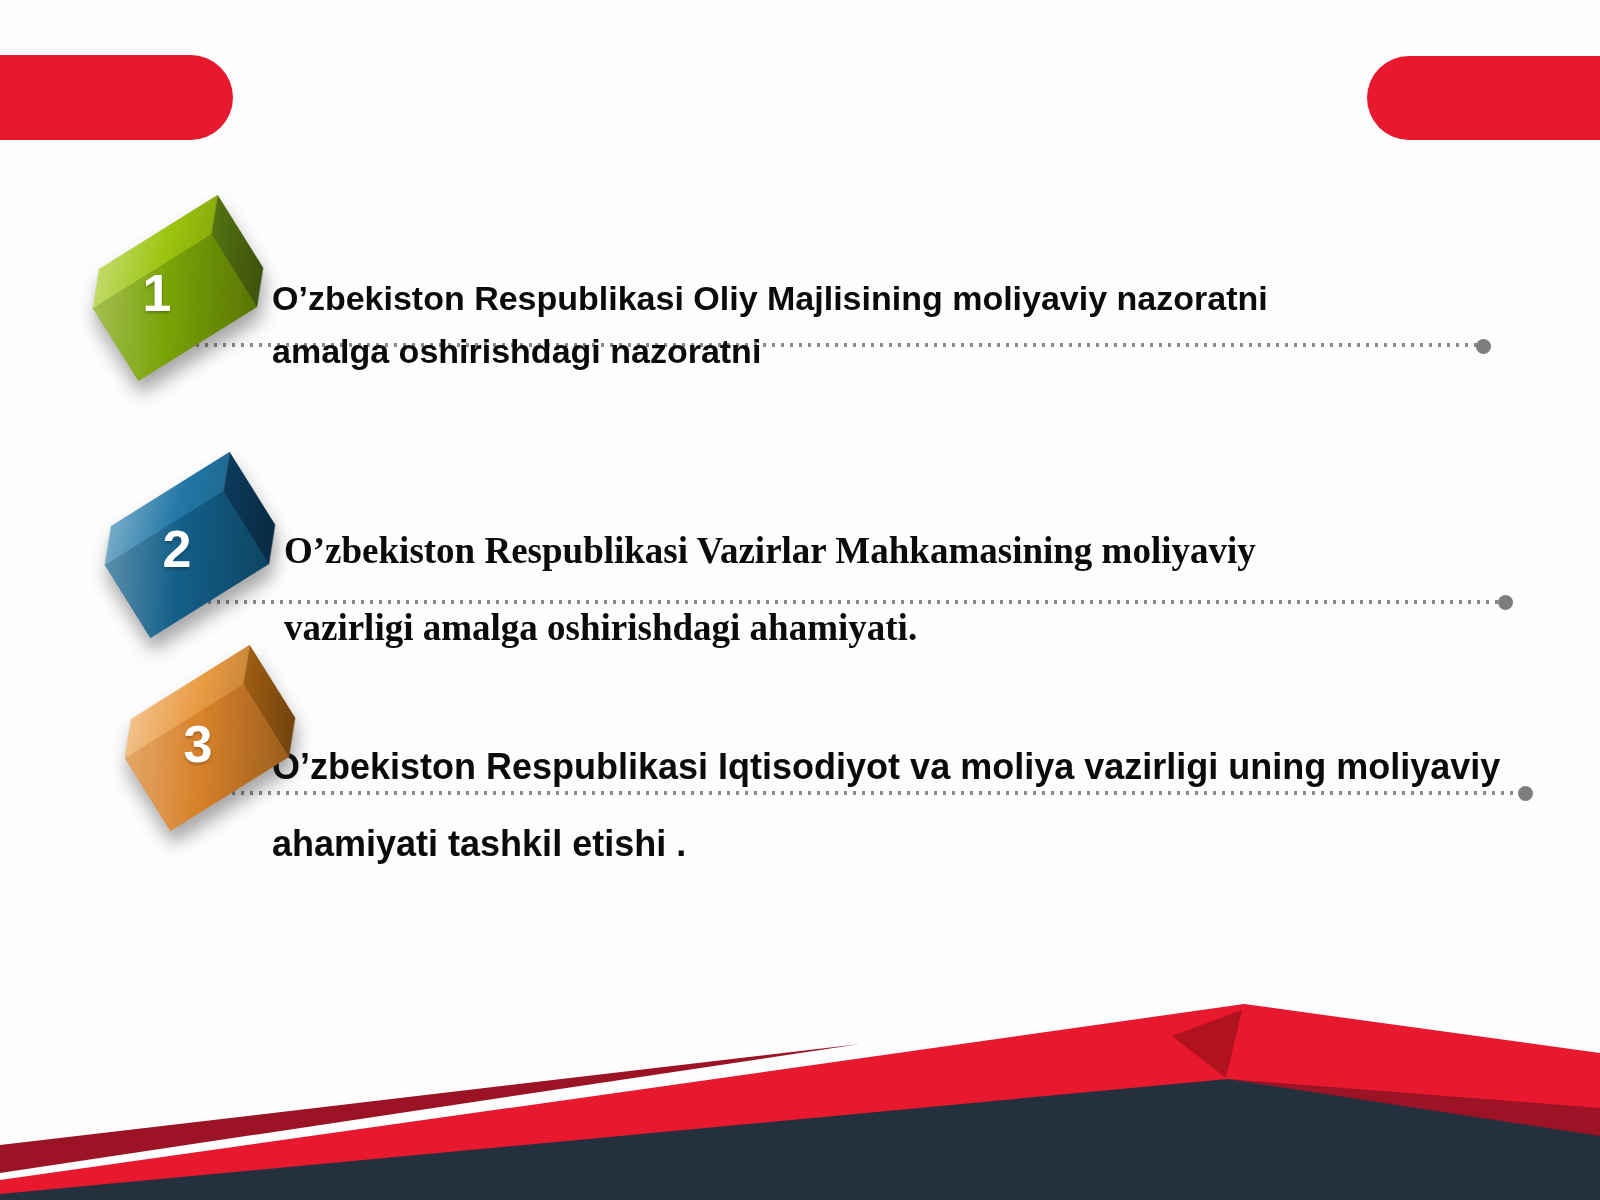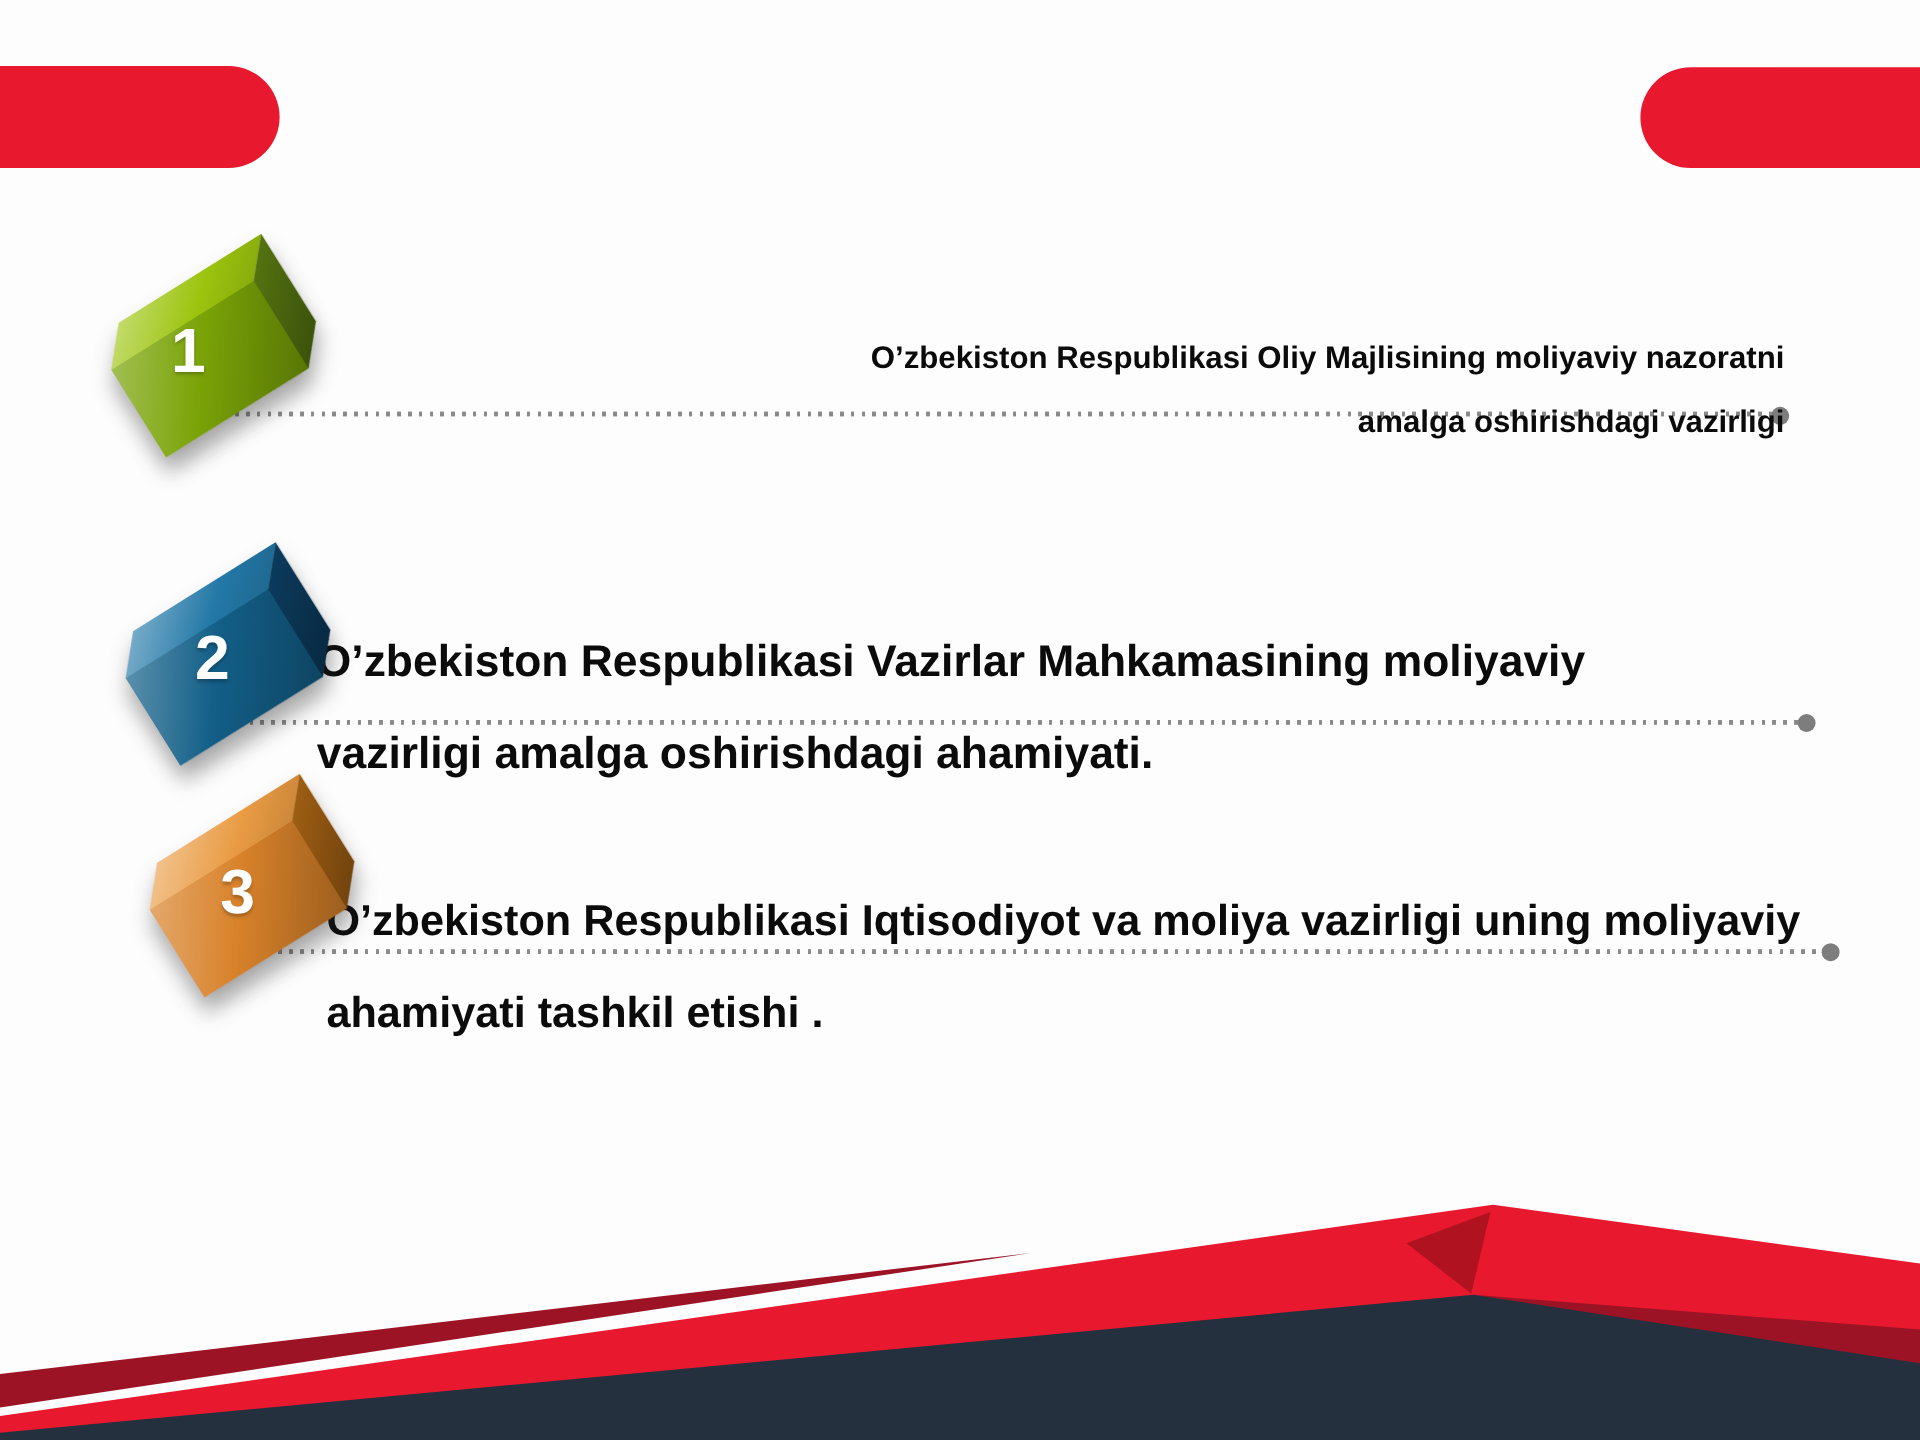--- a/index.html
+++ b/index.html
@@ -33,22 +33,22 @@
   .box-num{position:absolute;width:70px;text-align:center;z-index:5;
     font-family:"Liberation Sans",sans-serif;font-weight:bold;font-size:52px;line-height:60px;
     text-shadow:0 2px 3px rgba(0,0,0,.25);}
   .num-1{left:122px;top:263px;}
   .num-2{left:142px;top:519px;}
   .num-3{left:163px;top:714px;}
 
   
   .item-text{position:absolute;font-weight:bold;z-index:3;}
   .item-text .line{white-space:nowrap;}
-  .t1{left:272px;top:272px;width:1215px;font-family:"Liberation Sans",sans-serif;font-size:26px;line-height:53px;text-align:right;}
-  .t2{left:264px;top:512px;width:1250px;font-family:Liberation Sans, sans-serif;font-size:37px;line-height:77px;}
+  .t1{left:272px;top:272px;width:1215px;font-family:"Liberation Sans",sans-serif;font-size:34px;line-height:53px;}
+  .t2{left:284px;top:512px;width:1250px;font-family:Liberation Serif, serif;font-size:37px;line-height:77px;}
   .t3{left:272px;top:728px;width:1300px;font-family:Liberation Sans, sans-serif;font-size:36px;line-height:77px;}
 
   .l1{left:178px;top:343px;width:1305px;}
   .d1{left:1476px;top:339px;}
   .l2{left:190px;top:600px;width:1315px;}
   .d2{left:1498px;top:595px;}
   .l3{left:205px;top:791px;width:1320px;}
   .d3{left:1518px;top:786px;}
 
   .b1{left:95px;top:230px;}
@@ -66,21 +66,21 @@
 
 <div class="leader l1" style="--dot: #8a8a8a;"></div>
 <div class="leader-dot d1" style="background: rgb(125, 125, 125);"></div>
 <div class="leader l2" style="--dot: #8a8a8a;"></div>
 <div class="leader-dot d2" style="background: rgb(125, 125, 125);"></div>
 <div class="leader l3" style="--dot: #8a8a8a;"></div>
 <div class="leader-dot d3" style="background: rgb(125, 125, 125);"></div>
 
 <div class="item-text t1" style="color: rgb(11, 11, 11);">
   <div class="line">O’zbekiston Respublikasi Oliy Majlisining moliyaviy nazoratni</div>
-  <div class="line">amalga oshirishdagi vazirligi</div>
+  <div class="line">amalga oshirishdagi nazoratni</div>
 </div>
 <div class="item-text t2" style="color: rgb(11, 11, 11);">
   <div class="line">O’zbekiston Respublikasi Vazirlar Mahkamasining moliyaviy</div>
   <div class="line">vazirligi amalga oshirishdagi ahamiyati.</div>
 </div>
 <div class="item-text t3" style="color: rgb(11, 11, 11);">
   <div class="line">O’zbekiston Respublikasi Iqtisodiyot va moliya vazirligi uning moliyaviy</div>
   <div class="line">ahamiyati tashkil etishi .</div>
 </div>
 

